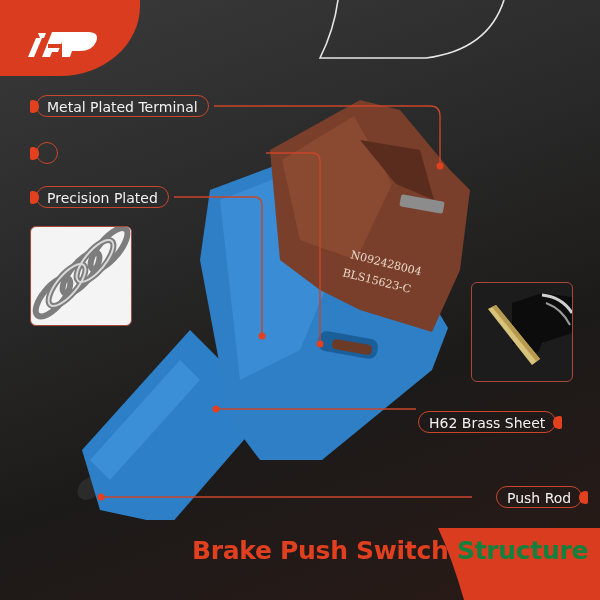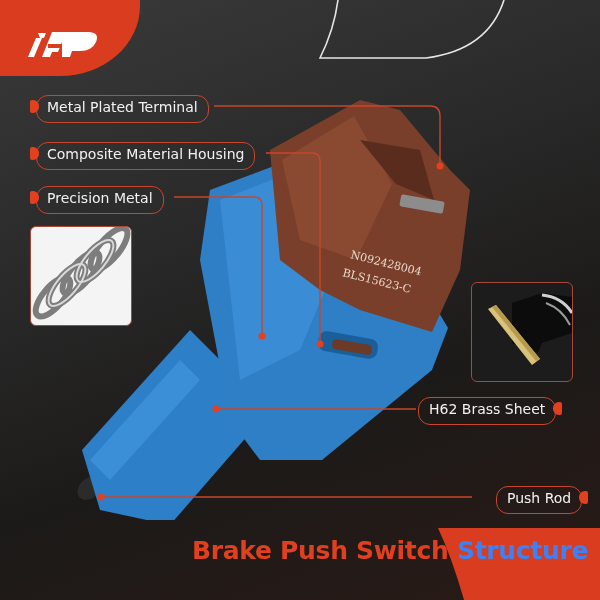--- a/index.html
+++ b/index.html
@@ -4,30 +4,30 @@
 <style>
   html,body{margin:0;padding:0;}
   body{width:600px;height:600px;overflow:hidden;position:relative;
     font-family:"DejaVu Sans","Liberation Sans",sans-serif;
     background:linear-gradient(160deg,#3a3a3a 0%,#2a2a2a 35%,#1c1a19 65%,#2a1a16 100%);}
   .abs{position:absolute;}
   .logo-tab{left:-10px;top:-10px;width:150px;height:86px;background:#d93c1f;
     border-radius:0 0 80px 0 / 0 0 70px 0;}
   .logo{left:22px;top:28px;}
   .deco-curve{left:308px;top:0;}
-  .pill{position:absolute;height:28px;border:1.5px solid #c8462a;border-radius:12px;
+  .pill{position:absolute;height:22px;border:1.5px solid #c8462a;border-radius:12px;
     color:#f2f2f2;font-size:14px;line-height:22px;padding:0 10px;white-space:nowrap;
     box-sizing:border-box;}
   .pill-dot{position:absolute;width:9px;height:13px;background:#e2401f;top:4px;}
   .pill.left .pill-dot{left:-7px;border-radius:2px 6px 6px 2px;}
   .pill.right .pill-dot{right:-7px;border-radius:6px 2px 2px 6px;}
   .thumb{position:absolute;border:1.5px solid #a8483a;border-radius:6px;overflow:hidden;}
   .title{position:absolute;left:192px;top:536px;font-size:25px;font-weight:bold;color:#e0401f;
     letter-spacing:-0.3px;white-space:nowrap;}
-  .title .w{color:#3b82f6;}
+  .title .w{color:#15803d;}
   .corner-red{left:438px;top:528px;}
 </style>
 </head>
 <body>
 
 <div class="abs logo-tab"></div>
 <svg class="abs logo" width="78" height="30" viewBox="0 0 78 30">
   <polygon points="6,29 14,10 20,10 12,29" fill="#fff"></polygon>
   <polygon points="16,5 20,5 24,5 22,10 18,10" fill="#fff"></polygon>
   <polygon points="20,29 30,4 40,4 44,4 36,24 30,24 28,29" fill="#fff"></polygon>
@@ -79,28 +79,27 @@
     <circle cx="101" cy="497" r="3.5"></circle>
   </g>
 </svg>
 
 <div class="pill left" style="left:36px;top:95px;">
   <span class="pill-dot"></span>
   <span>Metal Plated Terminal</span>
 </div>
 <div class="pill left" style="left:36px;top:142px;">
   <span class="pill-dot"></span>
-  <span>Composite Material Housing</span>
 </div>
 <div class="pill left" style="left:36px;top:186px;">
   <span class="pill-dot"></span>
-  <span>Precision Metal</span>
+  <span>Precision Plated</span>
 </div>
 
-<div class="pill right" style="left:418px;top:397px;">
+<div class="pill right" style="left:418px;top:411px;">
   <span>H62 Brass Sheet</span>
   <span class="pill-dot"></span>
 </div>
 <div class="pill right" style="left:496px;top:486px;">
   <span>Push Rod</span>
   <span class="pill-dot"></span>
 </div>
 
 <div class="thumb" style="left:30px;top:226px;width:100px;height:98px;background:#f4f4f4;">
   <svg width="100" height="98" viewBox="0 0 100 98">

